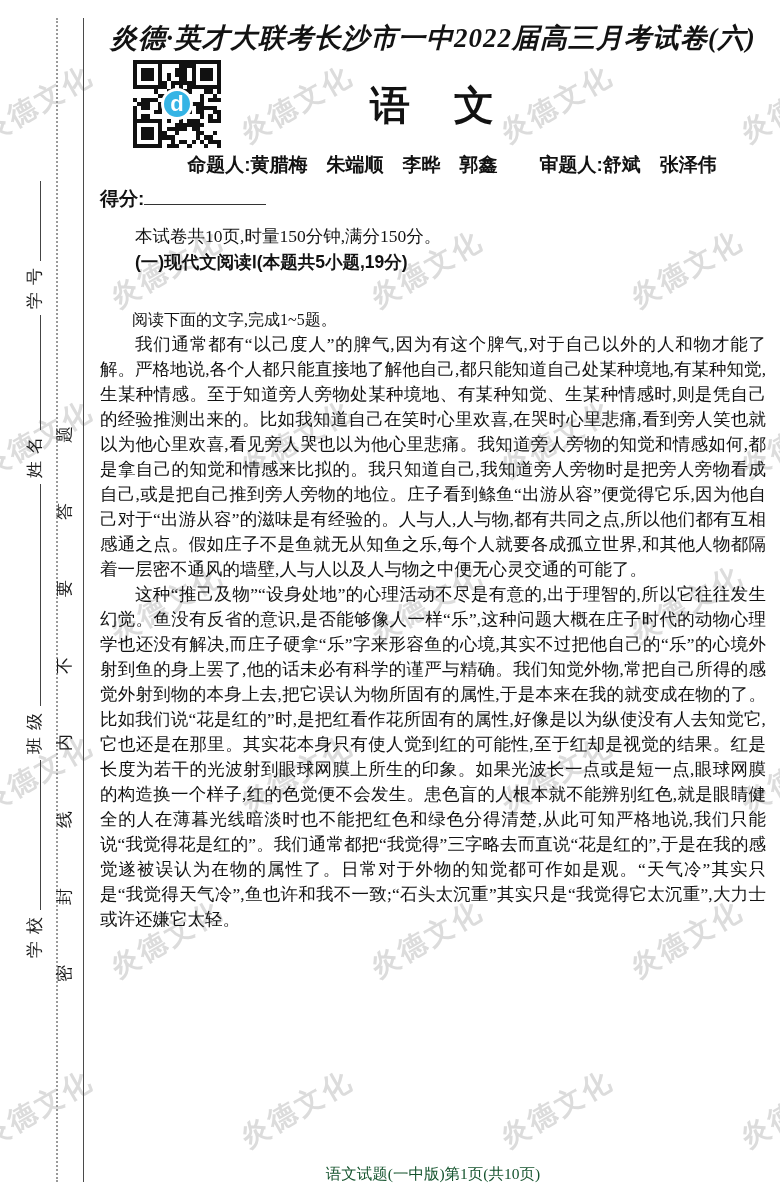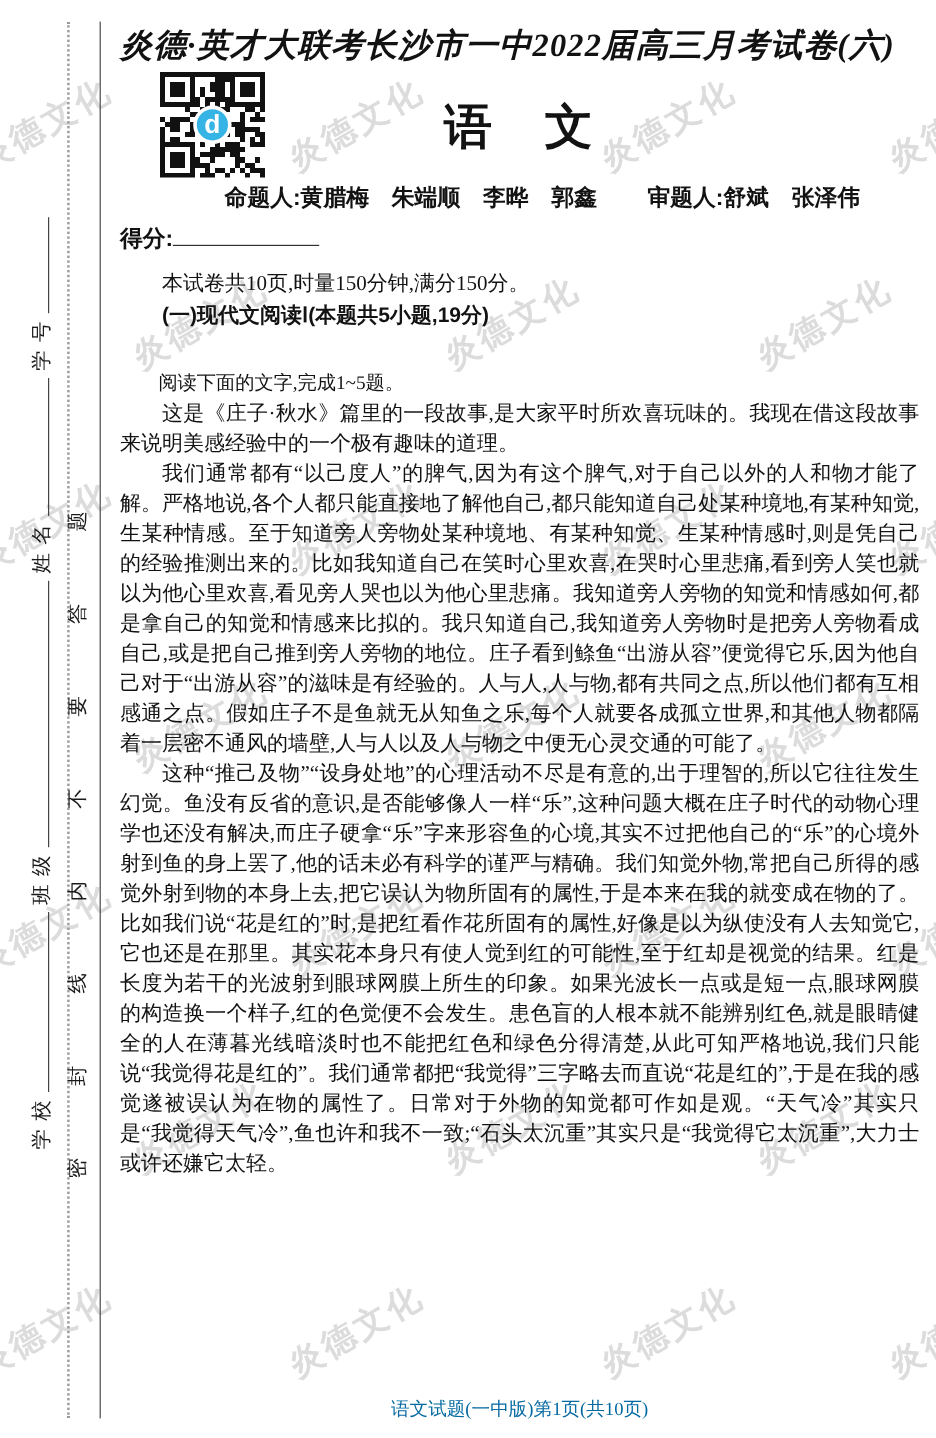--- a/index.html
+++ b/index.html
@@ -30,21 +30,21 @@
   .v-fields .fline.w1 { width:150px; } .v-fields .fline.w2 { width:222px; }
   .v-fields .fline.w3 { width:115px; } .v-fields .fline.w4 { width:80px; }
   .v-seal {
     position:absolute; left:53px; top:982px; width:660px; height:30px;
     transform:rotate(-90deg); transform-origin:0 0;
     font-size:17px; letter-spacing:60px; white-space:nowrap; color:#1a1a1a;
   }
   
   #main { position:absolute; left:100px; top:0; width:666px; z-index:1; }
   .header-title {
-    margin-top:20px; font-weight:bold; font-style:italic;
+    margin-top:20px; text-align:center; font-weight:bold; font-style:italic;
     font-size:27px; letter-spacing:1px; white-space:nowrap;
   }
   .head-block { position:relative; height:96px; }
   .qr { position:absolute; left:33px; top:4px; width:88px; height:88px; }
   .qr svg { width:88px; height:88px; display:block; }
   .qr-logo {
     position:absolute; left:50%; top:50%; transform:translate(-50%,-50%);
     width:32px; height:32px; border-radius:50%; border:3px solid #fff;
     display:flex; align-items:center; justify-content:center;
     color:#fff; font-family:"Liberation Sans", sans-serif; font-weight:bold; font-size:22px;
@@ -62,21 +62,21 @@
     font-family:"Liberation Sans", sans-serif; font-weight:bold; font-size:19px; }
   .score-line { display:inline-block; width:122px; border-bottom:1.5px solid #333; height:16px; }
   .intro { margin-top:12px; text-indent:2em; font-size:17.5px; line-height:25px; }
   .sec-h1 { margin-top:3px; font-family:"Liberation Sans", sans-serif; font-weight:bold; font-size:17.5px; line-height:26px; }
   .sec-h2 { font-family:"Liberation Sans", sans-serif; font-weight:bold; font-size:17.5px; line-height:26px; text-indent:2em; }
   .instruction { font-size:16px; line-height:25px; text-indent:2em;margin-top:32px; }
   .kai { font-size:17.5px; line-height:25px; text-indent:2em; text-align:justify; }
   .kai .mat-label { font-weight:bold; }
   #footer {
     position:absolute; left:100px; width:666px; bottom:13px; z-index:1;
-    text-align:center; font-size:15.5px; color:#0369a1;
+    text-align:center; font-size:15.5px; color:#14532d;
   }
 </style>
 </head>
 <body>
 
 <div id="watermarks">
     <span class="wm" style="color: rgb(220, 220, 220); left: -25px; top: 85px;">炎德文化</span>
     <span class="wm" style="color: rgb(220, 220, 220); left: 235px; top: 85px;">炎德文化</span>
     <span class="wm" style="color: rgb(220, 220, 220); left: 495px; top: 85px;">炎德文化</span>
     <span class="wm" style="color: rgb(220, 220, 220); left: 735px; top: 85px;">炎德文化</span>
@@ -279,18 +279,17 @@
 
   <div class="score-row">
     <span>得分:</span><span class="score-line"></span>
   </div>
 
   <p class="intro">本试卷共10页,时量150分钟,满分150分。</p>
 
   <div class="sec-h2">(一)现代文阅读Ⅰ(本题共5小题,19分)</div>
   <p class="instruction">阅读下面的文字,完成1~5题。</p>
 
-  <p class="kai">这是《庄子·秋水》篇里的一段故事,是大家平时所欢喜玩味的。我现在借这段故事来说明美感经验中的一个极有趣味的道理。</p>
   <p class="kai">我们通常都有“以己度人”的脾气,因为有这个脾气,对于自己以外的人和物才能了解。严格地说,各个人都只能直接地了解他自己,都只能知道自己处某种境地,有某种知觉,生某种情感。至于知道旁人旁物处某种境地、有某种知觉、生某种情感时,则是凭自己的经验推测出来的。比如我知道自己在笑时心里欢喜,在哭时心里悲痛,看到旁人笑也就以为他心里欢喜,看见旁人哭也以为他心里悲痛。我知道旁人旁物的知觉和情感如何,都是拿自己的知觉和情感来比拟的。我只知道自己,我知道旁人旁物时是把旁人旁物看成自己,或是把自己推到旁人旁物的地位。庄子看到鲦鱼“出游从容”便觉得它乐,因为他自己对于“出游从容”的滋味是有经验的。人与人,人与物,都有共同之点,所以他们都有互相感通之点。假如庄子不是鱼就无从知鱼之乐,每个人就要各成孤立世界,和其他人物都隔着一层密不通风的墙壁,人与人以及人与物之中便无心灵交通的可能了。</p>
   <p class="kai">这种“推己及物”“设身处地”的心理活动不尽是有意的,出于理智的,所以它往往发生幻觉。鱼没有反省的意识,是否能够像人一样“乐”,这种问题大概在庄子时代的动物心理学也还没有解决,而庄子硬拿“乐”字来形容鱼的心境,其实不过把他自己的“乐”的心境外射到鱼的身上罢了,他的话未必有科学的谨严与精确。我们知觉外物,常把自己所得的感觉外射到物的本身上去,把它误认为物所固有的属性,于是本来在我的就变成在物的了。比如我们说“花是红的”时,是把红看作花所固有的属性,好像是以为纵使没有人去知觉它,它也还是在那里。其实花本身只有使人觉到红的可能性,至于红却是视觉的结果。红是长度为若干的光波射到眼球网膜上所生的印象。如果光波长一点或是短一点,眼球网膜的构造换一个样子,红的色觉便不会发生。患色盲的人根本就不能辨别红色,就是眼睛健全的人在薄暮光线暗淡时也不能把红色和绿色分得清楚,从此可知严格地说,我们只能说“我觉得花是红的”。我们通常都把“我觉得”三字略去而直说“花是红的”,于是在我的感觉遂被误认为在物的属性了。日常对于外物的知觉都可作如是观。“天气冷”其实只是“我觉得天气冷”,鱼也许和我不一致;“石头太沉重”其实只是“我觉得它太沉重”,大力士或许还嫌它太轻。</p>
 </div>
 
 <div id="footer">语文试题(一中版)第1页(共10页)</div>
 
 </body></html>

